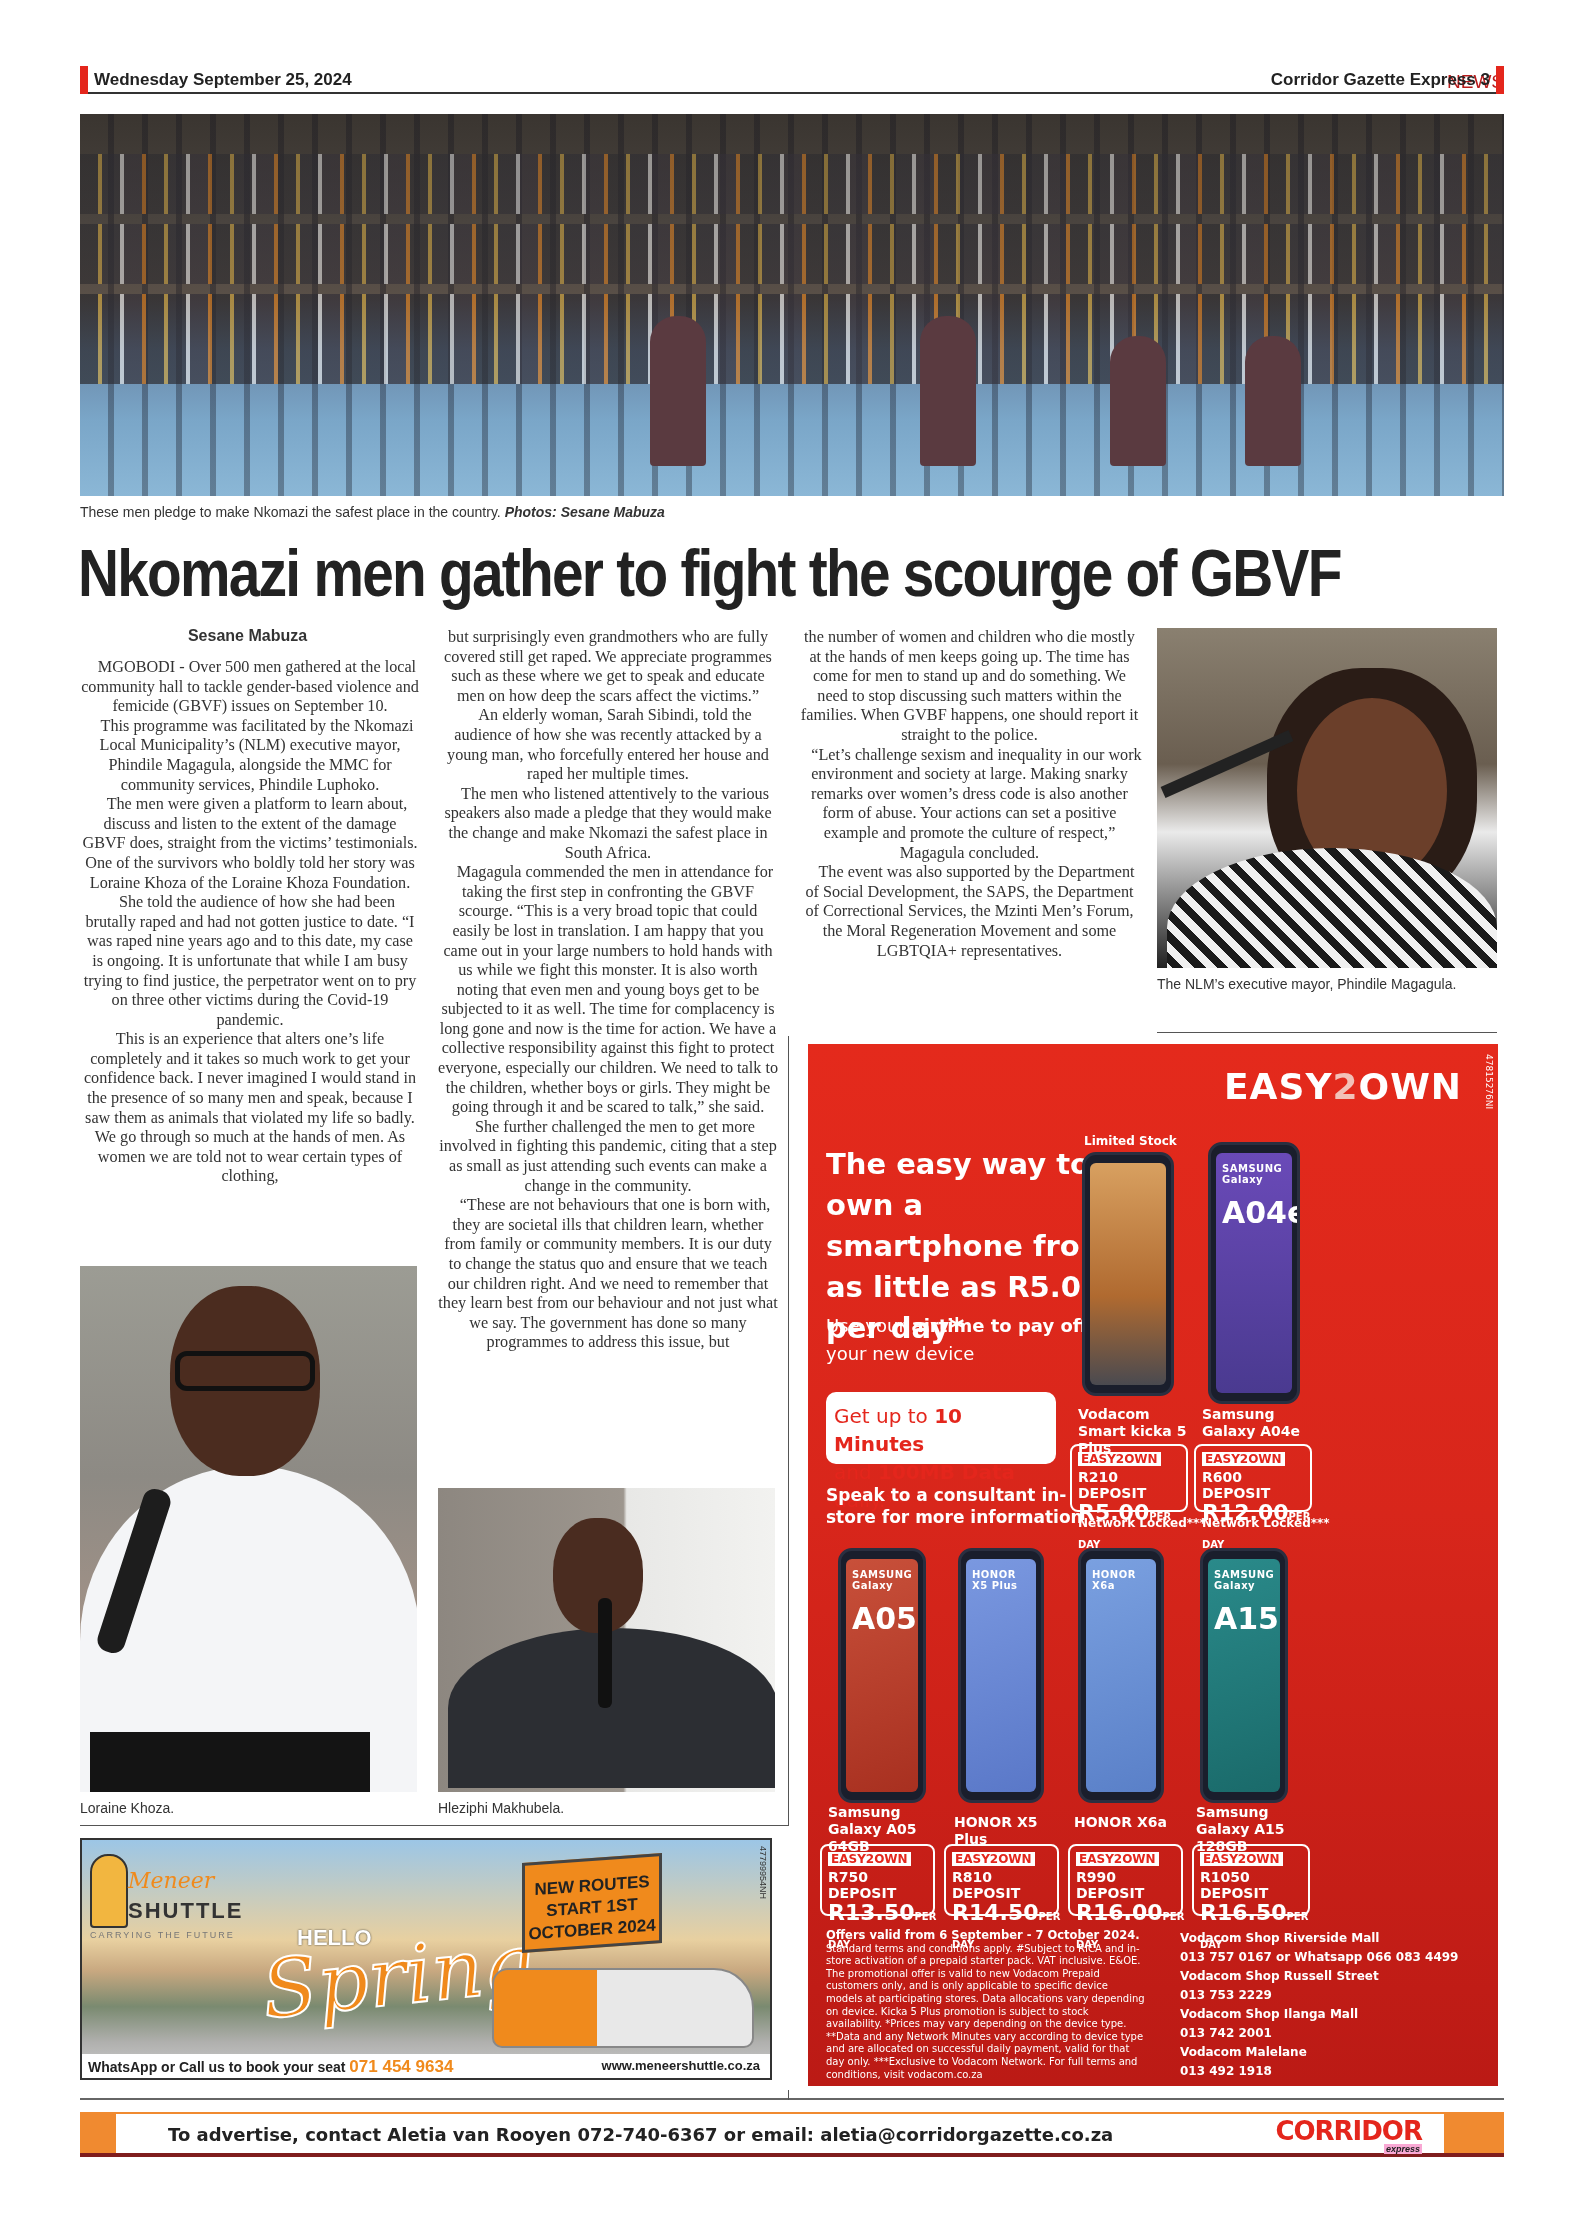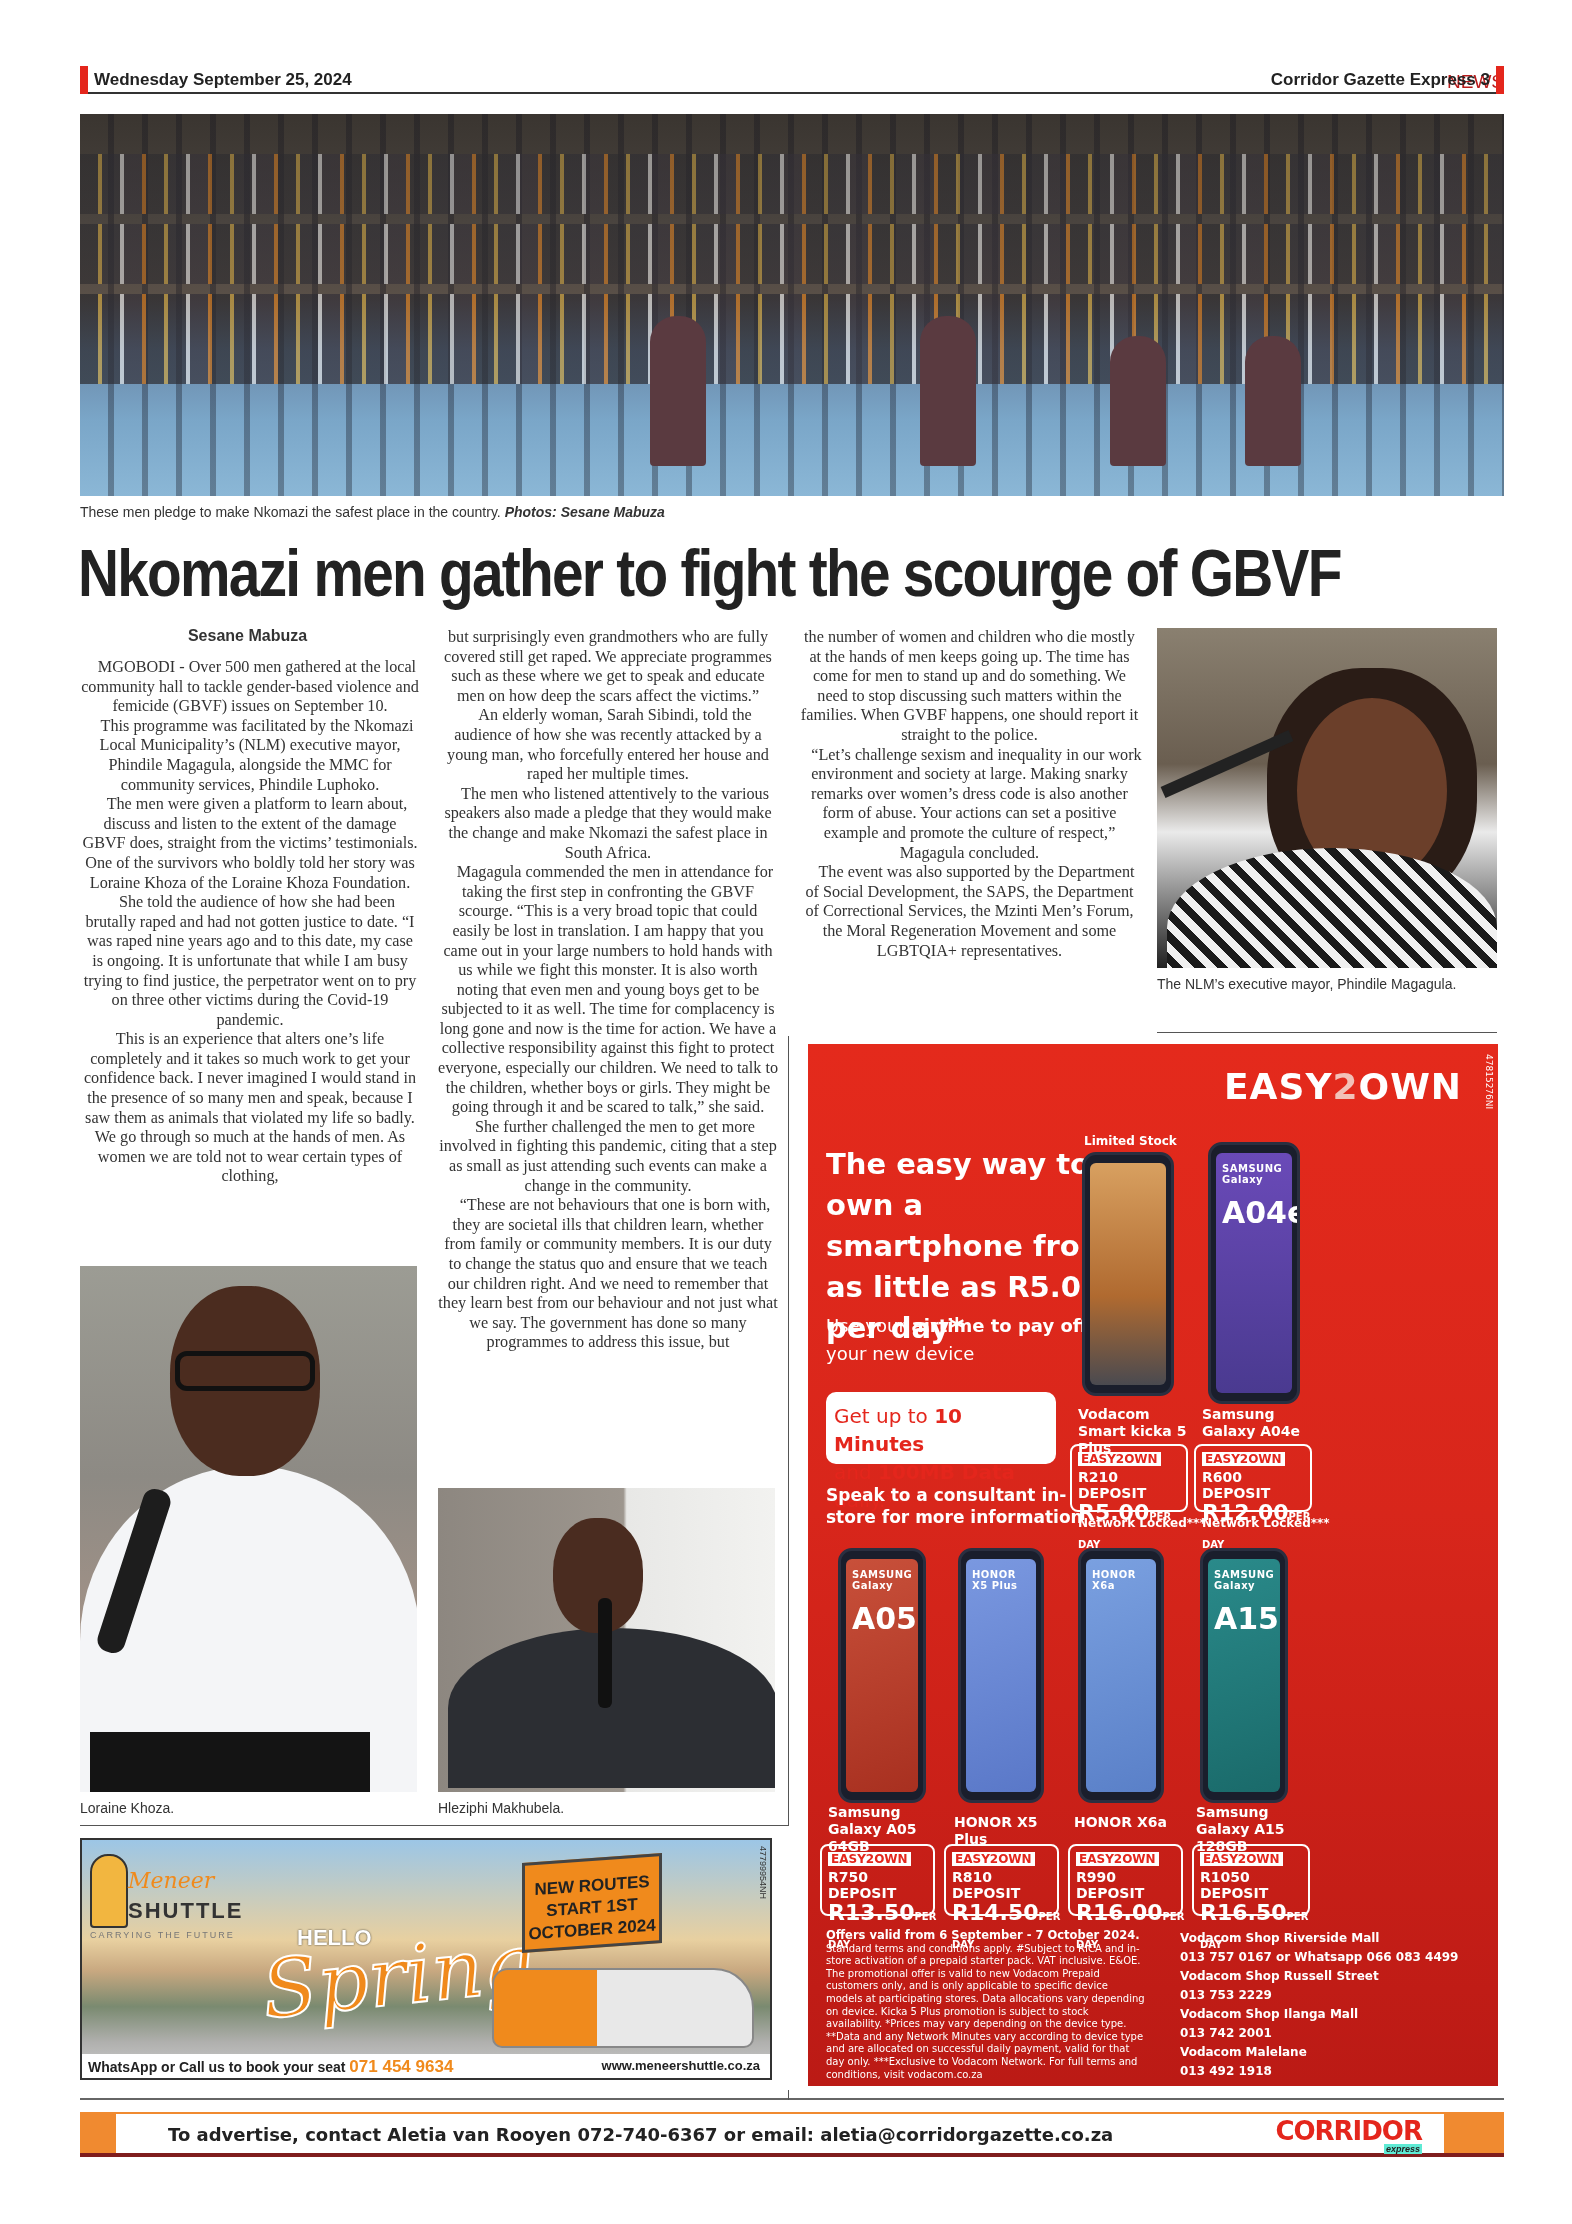--- a/index.html
+++ b/index.html
@@ -79,21 +79,21 @@
 .ad-shuttle .van{position:absolute;left:410px;top:128px;width:262px;height:80px;background:linear-gradient(90deg,#f08a1c 0 40%,#e8e8e8 40%);border-radius:16px 40px 10px 10px;border:2px solid #888}
 .ad-shuttle .code{position:absolute;right:2px;top:6px;font-size:9px;writing-mode:vertical-rl;color:#333}
 .ad-shuttle .foot{position:absolute;left:0;bottom:0;width:100%;height:24px;background:#fff;font-weight:bold;font-size:14px;color:#222;padding:3px 6px}
 .ad-shuttle .foot .num{color:#f08a1c;font-size:17px}
 .ad-shuttle .foot .url{position:absolute;right:10px;top:4px;font-size:13px}
 .footer{position:absolute;left:80px;top:2112px;width:1424px;height:45px;background:#fff;border-top:2px solid #f08a30;border-bottom:4px solid #7f1d1d}
 .footer .l{position:absolute;left:0;top:0;width:36px;height:100%;background:#f08a30}
 .footer .r{position:absolute;right:0;top:0;width:60px;height:100%;background:#f08a30}
 .footer .txt{position:absolute;left:88px;top:10px;font-family:"DejaVu Sans",sans-serif;font-weight:bold;font-size:18px;color:#222}
 .footer .logo{position:absolute;right:82px;top:2px;font-family:"DejaVu Sans",sans-serif;font-weight:bold;font-size:26px;color:#e4261c;letter-spacing:-1px}
-.footer .logo2{position:absolute;right:82px;top:30px;font-size:9px;font-weight:bold;font-style:italic;background:#5eead4;color:#222;padding:0 2px}
+.footer .logo2{position:absolute;right:82px;top:30px;font-size:9px;font-weight:bold;font-style:italic;background:#f9a8d4;color:#222;padding:0 2px}
 </style>
 </head>
 <body>
 
 <div class="hdr">
   <div class="bar-l"></div>
   <span class="date">Wednesday September 25, 2024</span>
   <span class="sec">NEWS</span>
   <span class="pub">Corridor Gazette Express 3</span>
   <div class="bar-r"></div>

